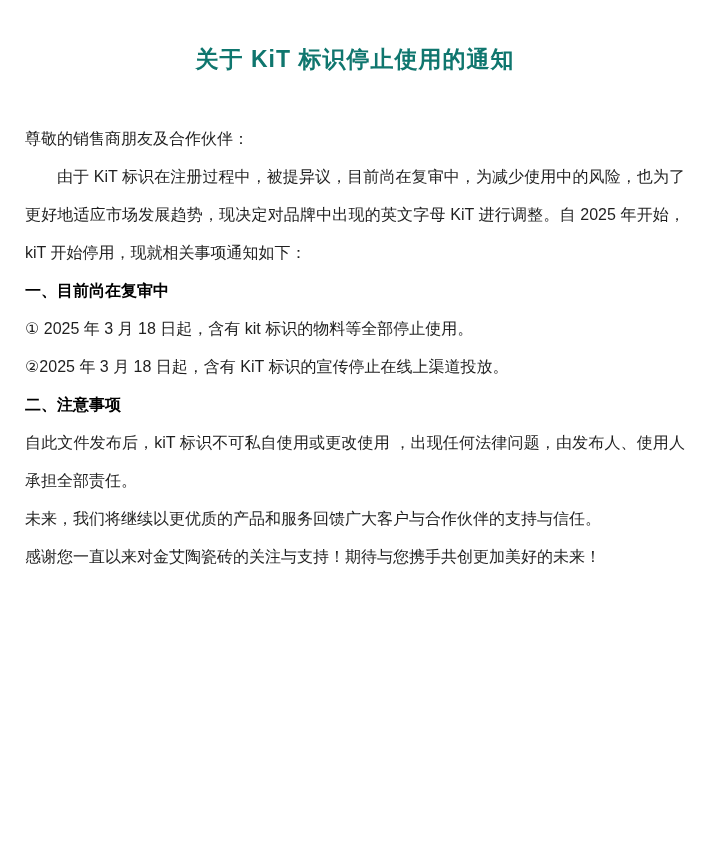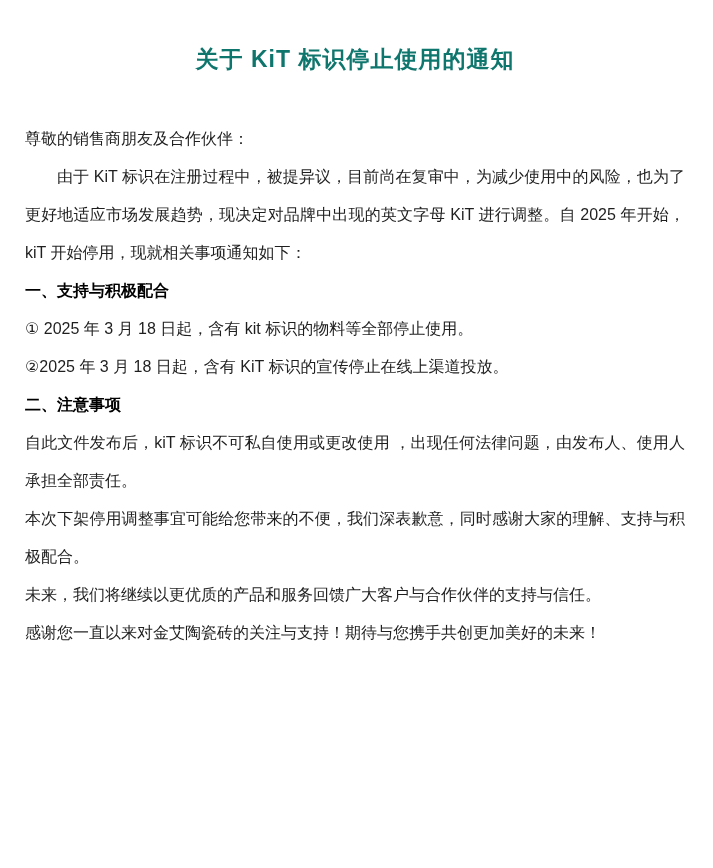--- a/index.html
+++ b/index.html
@@ -57,31 +57,30 @@
 
 <div class="page">
   <div class="doc">
 
     <h1 class="doc-title">关于 KiT 标识停止使用的通知</h1>
 
     <p class="body-text salutation">尊敬的销售商朋友及合作伙伴：</p>
 
     <p class="body-text indent">由于 KiT 标识在注册过程中，被提异议，目前尚在复审中，为减少使用中的风险，也为了更好地适应市场发展趋势，现决定对品牌中出现的英文字母 KiT 进行调整。自 2025 年开始，kiT 开始停用，现就相关事项通知如下：</p>
 
-    <p class="body-text section-heading">一、支持与积极配合</p>
+    <p class="body-text section-heading">一、目前尚在复审中</p>
 
     <p class="body-text">① 2025 年 3 月 18 日起，含有 kit 标识的物料等全部停止使用。</p>
 
     <p class="body-text">②2025 年 3 月 18 日起，含有 KiT 标识的宣传停止在线上渠道投放。</p>
 
     <p class="body-text section-heading">二、注意事项</p>
 
     <p class="body-text">自此文件发布后，kiT 标识不可私自使用或更改使用 ，出现任何法律问题，由发布人、使用人承担全部责任。</p>
 
-    <p class="body-text">本次下架停用调整事宜可能给您带来的不便，我们深表歉意，同时感谢大家的理解、支持与积极配合。</p>
 
     <p class="body-text">未来，我们将继续以更优质的产品和服务回馈广大客户与合作伙伴的支持与信任。</p>
 
     <p class="body-text">感谢您一直以来对金艾陶瓷砖的关注与支持！期待与您携手共创更加美好的未来！</p>
 
   </div>
 
 </div>
 
 </body></html>

